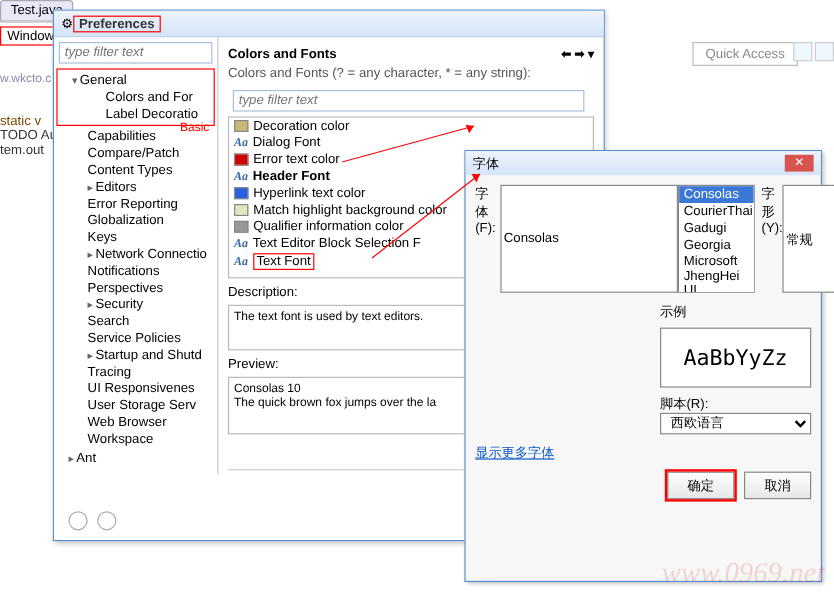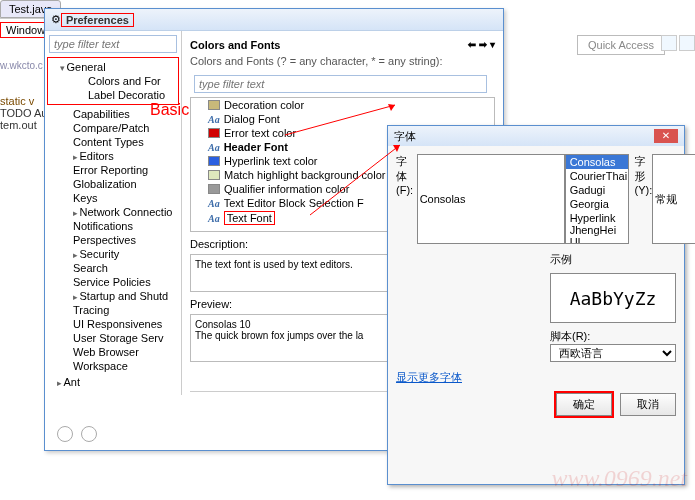--- a/index.html
+++ b/index.html
@@ -27,22 +27,22 @@
 .tree-item.l2 { padding-left: 26px; }
 .tree-item.l3 { padding-left: 40px; }
 .tri::before { content: "▸"; color: #666; margin-right: 2px; font-size: 9px; }
 .tri.open::before { content: "▾"; }
 .rest-tree { margin: 2px; }
 
 .pref-main { flex: 1; padding: 4px 8px; position: relative; }
 .pref-head { font-weight: bold; font-size: 12px; margin: 4px 0; display: flex; justify-content: space-between; }
 .pref-head-icons { font-size: 10px; }
 .pref-sub { color: #555; margin: 2px 0 4px 0; }
-.basic-label { position: absolute; top: 70px; left: -32px; color: red; font-size: 16px; }
-.item-list { border: 1px solid #bbb; height: 135px; overflow: hidden; background: #fff; position: relative; padding-left: 13px; }
+.basic-label { position: absolute; top: 70px; left: -32px; color: red; font-size: 10px; }
+.item-list { border: 1px solid #bbb; height: 135px; overflow: hidden; background: #fff; position: relative; }
 .il-row { display: flex; align-items: center; padding: 1px 4px; gap: 4px; }
 .il-row .sw { width: 12px; height: 10px; border: 1px solid #888; display: inline-block; }
 .il-row .aa { font-family: Georgia; font-style: italic; color: #3a6aa8; font-weight: bold; font-size: 10px; }
 .textfont-box { border: 1px solid red; padding: 0 2px; }
 .edit-btn { position: absolute; top: 95px; right: 10px; border: 1px solid #888; border-radius: 2px; padding: 2px 18px; background: linear-gradient(#fdfdfd,#e7e7e7); outline: 1px solid red; }
 .desc-box, .prev-box { border: 1px solid #bbb; background: #fff; padding: 4px; margin-top: 4px; font-size: 10px; }
 .desc-box { height: 38px; }
 .prev-box { height: 48px; font-family: Liberation Sans, sans-serif; white-space: pre; }
 .restore-row { text-align: right; margin-top: 5px; }
 .restore-btn { border: 1px solid #888; padding: 2px 8px; background: linear-gradient(#fdfdfd,#e7e7e7); }
@@ -198,21 +198,21 @@
   <div class="font-body">
     <div class="font-row1">
       <div class="font-col" style="flex:2">
         <label>字体(F):</label>
         <input class="font-input" value="Consolas" style="">
         <div class="font-list" id="family-list">
             <div class="fl-item sel">Consolas</div>
             <div class="fl-item">CourierThai</div>
             <div class="fl-item">Gadugi</div>
             <div class="fl-item">Georgia</div>
-            <div class="fl-item">Hyperlink JhengHei UI</div>
+            <div class="fl-item">Microsoft JhengHei UI</div>
             <div class="fl-item">Microsoft YaHei UI</div>
             <div class="fl-item">MS Outlook</div>
           </div>
       </div>
       <div class="font-col" style="flex:1.2">
         <label>字形(Y):</label>
         <input class="font-input" value="常规" style="">
         <div class="font-list" id="style-list">
             <div class="fl-item sel">常规</div>
             <div class="fl-item">斜体</div>

